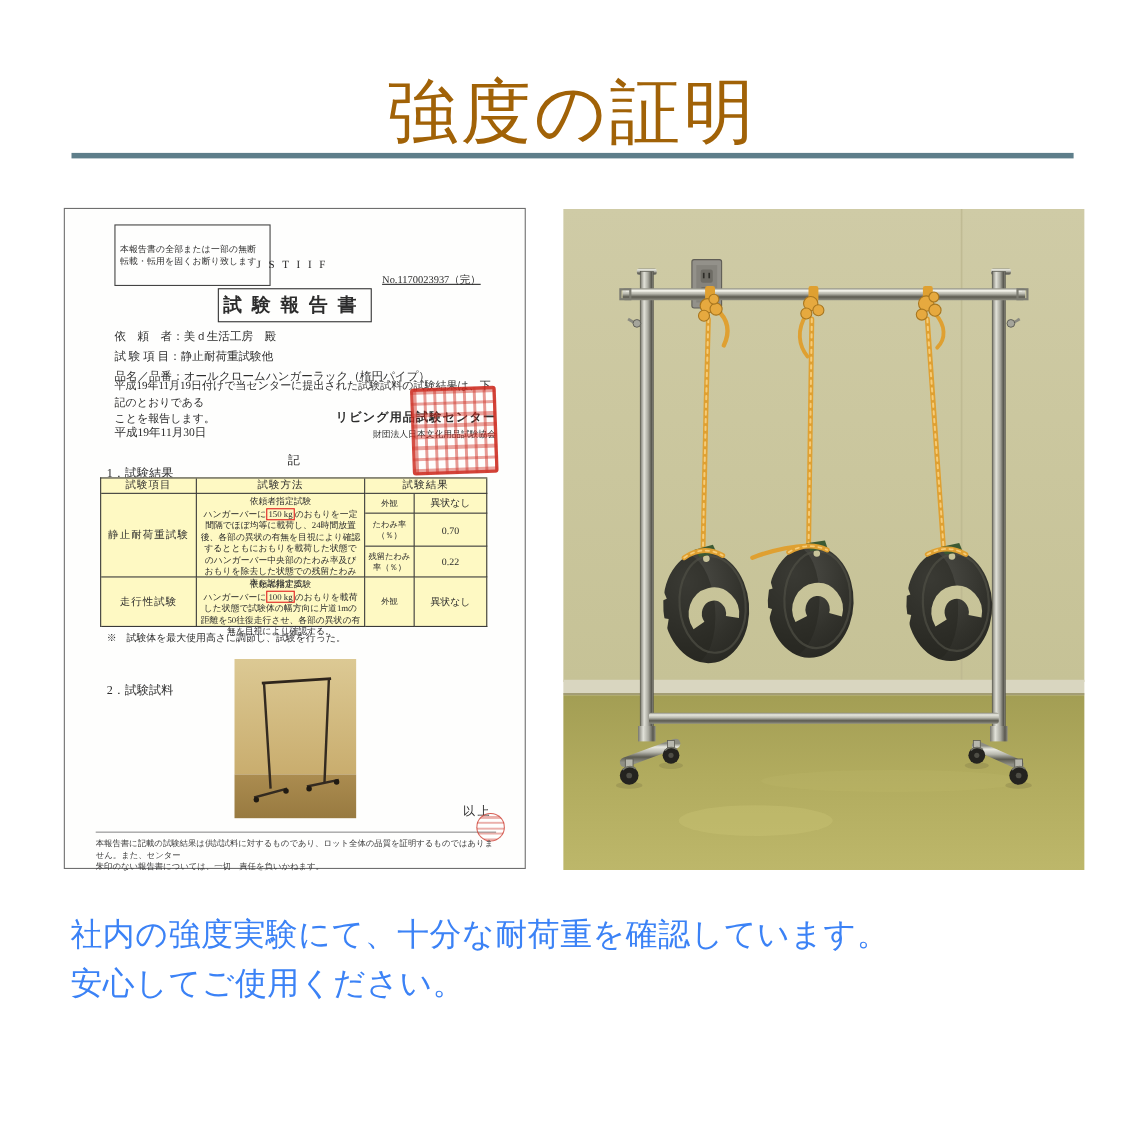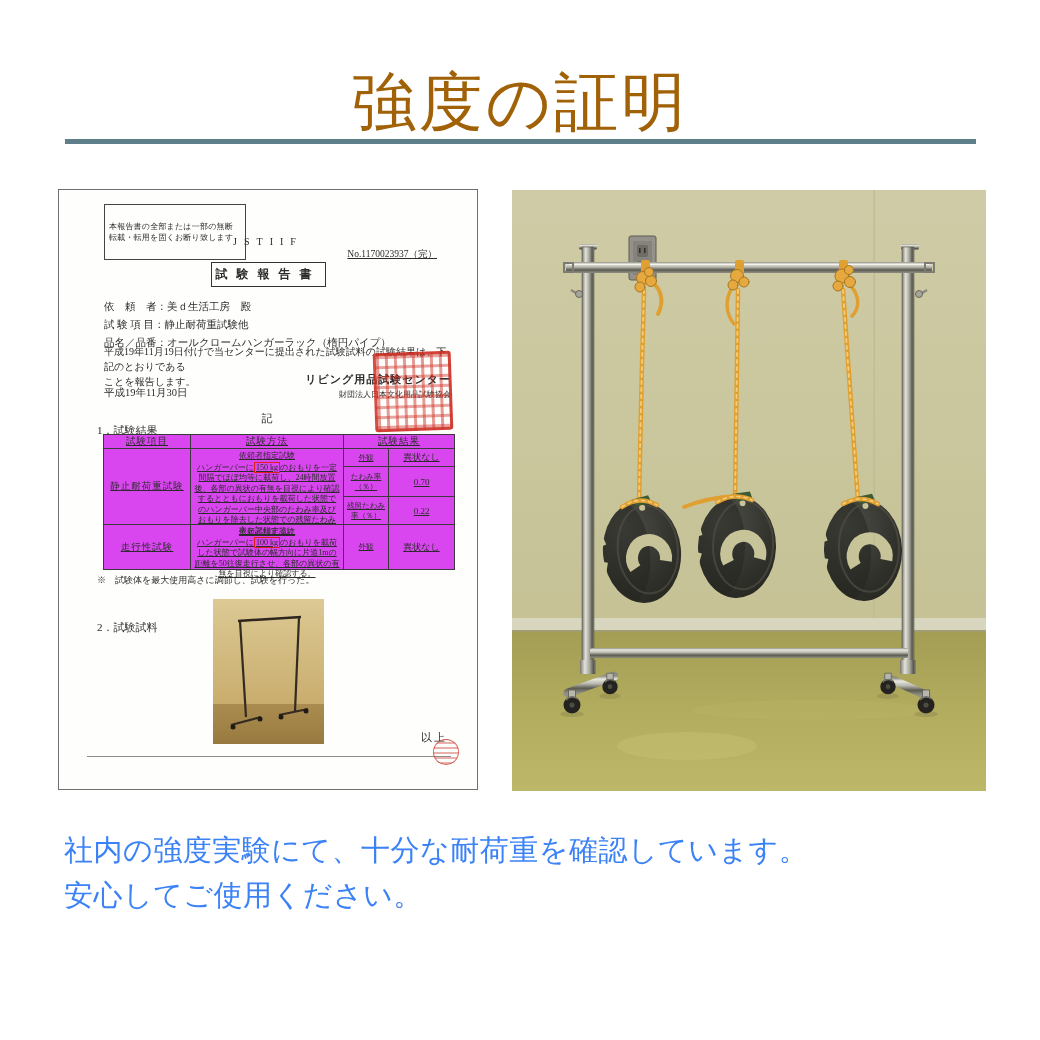--- a/index.html
+++ b/index.html
@@ -13,21 +13,21 @@
   .report{position:absolute;left:58px;top:189px;width:420px;height:601px;background:#fefefd;
           border:1px solid #6f6f6f;box-sizing:border-box;
           font-family:"Liberation Serif",serif;color:#2c2c2c;}
   .report .abs{position:absolute;}
   .notice{left:45px;top:14px;width:132px;border:1px solid #444;padding:16px 4px;
           font-size:8px;line-height:11px;letter-spacing:.2px;}
   .orgcode{left:0;top:46px;width:100%;text-align:center;font-size:10px;letter-spacing:7px;}
   .repno{right:40px;top:58px;font-size:9.5px;text-decoration:underline;}
   .doctitle-wrap{left:0;top:72px;width:100%;text-align:center;}
   .doctitle{display:inline-block;border:1.5px solid #333;padding:3px 4px;
-            font-size:12px;font-weight:bold;letter-spacing:9px;}
+            font-size:17px;font-weight:bold;letter-spacing:9px;}
   .info{left:45px;top:108px;font-size:10.5px;line-height:18px;}
   .para{left:45px;top:154px;width:345px;font-size:10px;line-height:15px;}
   .orgblock{right:26px;top:182px;text-align:right;}
   .orgblock .l1{font-size:11px;font-weight:bold;letter-spacing:1px;}
   .orgblock .l2{font-size:8px;margin-top:2px;}
   .seal{left:315px;top:162px;width:72px;height:73px;border:3px solid rgba(204,38,26,.88);
         border-radius:3px;transform:rotate(-2deg);opacity:.92;
         background:
           repeating-linear-gradient(90deg, rgba(204,38,26,.5) 0 3px, rgba(204,38,26,0) 3px 9px),
           repeating-linear-gradient(0deg, rgba(204,38,26,.45) 0 3px, rgba(204,38,26,0) 3px 10px);}
@@ -37,23 +37,23 @@
   .sec1{left:38px;top:233px;}
   .sec2{left:38px;top:430px;text-align:center;}
   .note{left:38px;top:384px;font-size:9px;}
   .closing{right:30px;top:540px;font-size:11px;letter-spacing:2px;}
   .rule{left:28px;top:566px;width:364px;height:1px;background:#8d8d8d;}
   .docfooter{left:28px;top:572px;width:366px;font-size:7.6px;line-height:10.5px;color:#3a3a3a;}
   .roundstamp{left:374px;top:549px;width:24px;height:24px;border:1.5px solid rgba(206,60,48,.75);
         border-radius:50%;background:
         repeating-linear-gradient(0deg, rgba(206,60,48,.4) 0 2px, transparent 2px 5px);}
   
-  .ttable{left:44px;top:244px;display:grid;grid-template-columns:87px 153px 45px 66px;
+  .ttable{left:32px;top:244px;display:grid;grid-template-columns:87px 153px 45px 66px;
           grid-template-rows:14px 18px 30px 28px 45px;border-left:1px solid #3a3a3a;
-          border-top:1px solid #3a3a3a;background:#d946ef;text-decoration:underline;}
+          border-top:1px solid #3a3a3a;background:#fef9c3;}
   .ttable>div{border-right:1px solid #3a3a3a;border-bottom:1px solid #3a3a3a;
           display:flex;align-items:center;justify-content:center;text-align:center;}
   .th{font-size:9.5px;letter-spacing:1px;}
   .t-h1{grid-row:1;grid-column:1}.t-h2{grid-row:1;grid-column:2}
   .t-h3{grid-row:1;grid-column:3/5}
   .t-item{font-size:9.5px;letter-spacing:1px;}
   .t-r1item{grid-row:2/5;grid-column:1}
   .t-meth{grid-row:2/5;grid-column:2;display:block !important;padding:2px 3px;font-size:8px;
           line-height:10.5px;text-align:left;box-sizing:border-box;}
   .t-meth .mtype{text-align:center;margin-bottom:1px;}
@@ -159,20 +159,24 @@
         <circle cx="20" cy="128" r="2.5" fill="#201a12"></circle>
           <circle cx="47" cy="120" r="2.5" fill="#201a12"></circle>
         <circle cx="68" cy="118" r="2.5" fill="#201a12"></circle>
           <circle cx="93" cy="112" r="2.5" fill="#201a12"></circle>
       </svg>
     </div>
 
     <div class="abs closing">以上</div>
     <div class="abs rule"></div>
     <div class="abs roundstamp"></div>
+    <div class="abs docfooter">
+      <div>本報告書に記載の試験結果は供試試料に対するものであり、ロット全体の品質を証明するものではありません。また、センター</div>
+      <div>朱印のない報告書については、一切　責任を負いかねます。</div>
+    </div>
   </div>
 
   <div class="photo">
     <svg width="474" height="601" viewBox="0 0 474 601">
       <defs>
         <linearGradient id="wallG" x1="0" y1="0" x2="0" y2="1">
           <stop offset="0" stop-color="#cfcba6"></stop>
             <stop offset="1" stop-color="#c6c296"></stop>
         </linearGradient>
         <linearGradient id="floorG" x1="0" y1="0" x2="0" y2="1">

